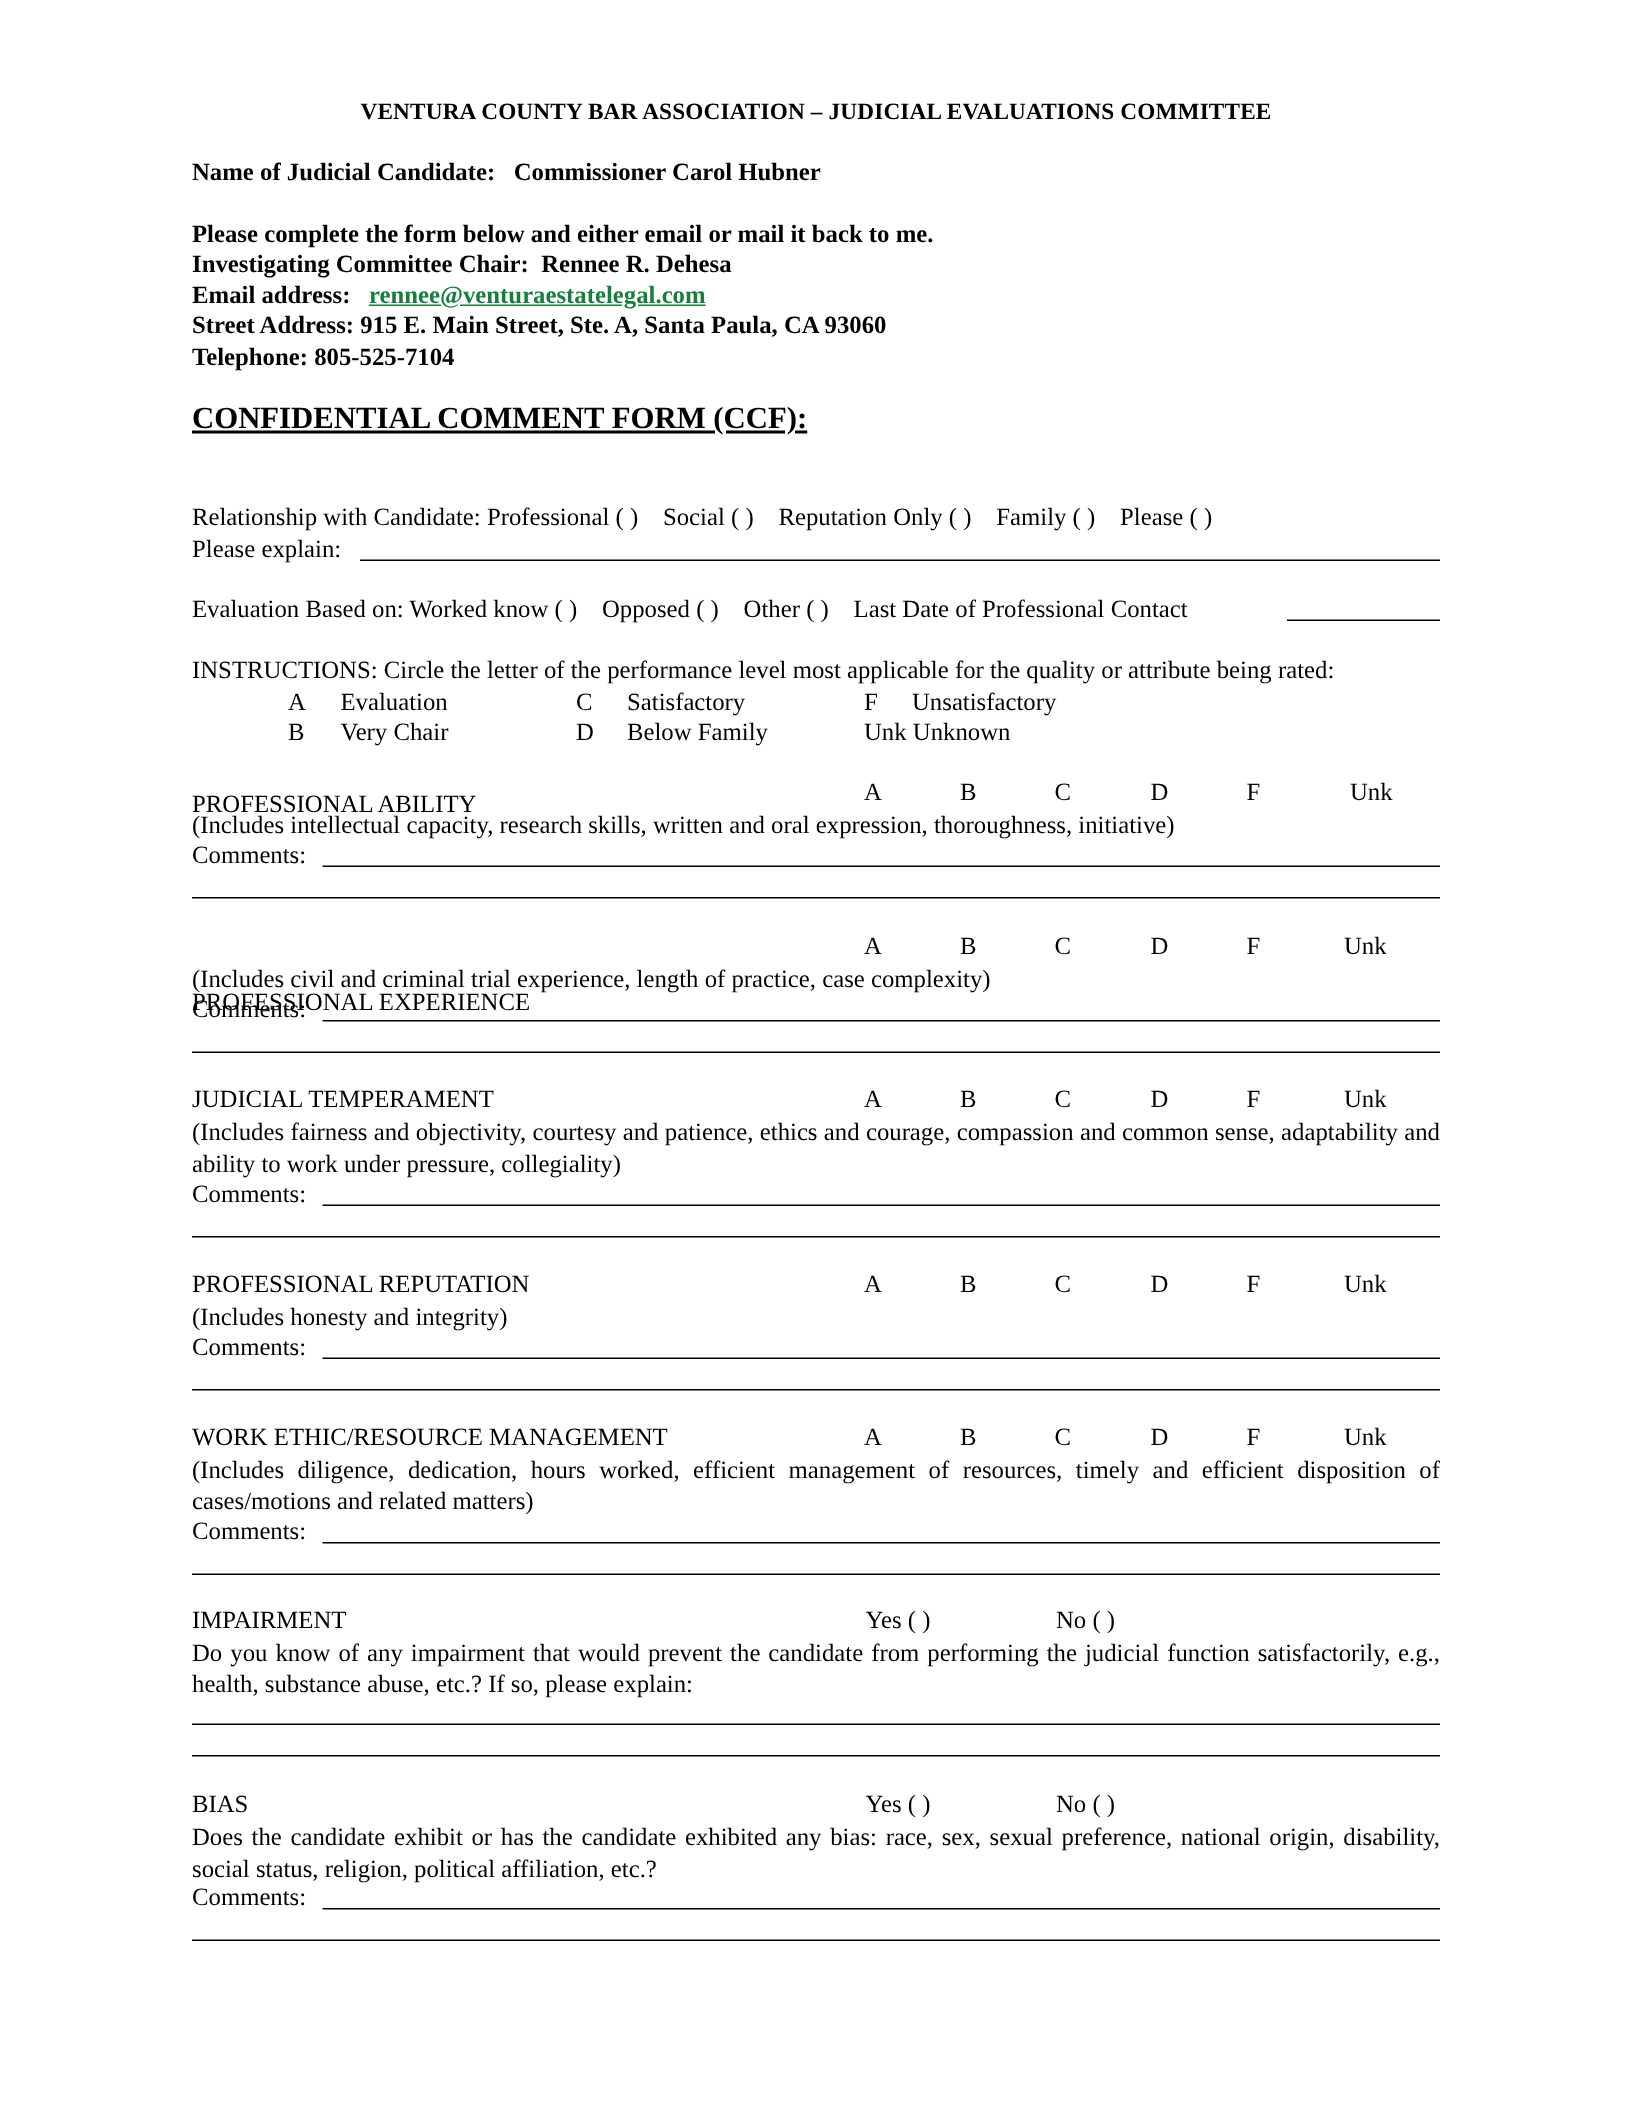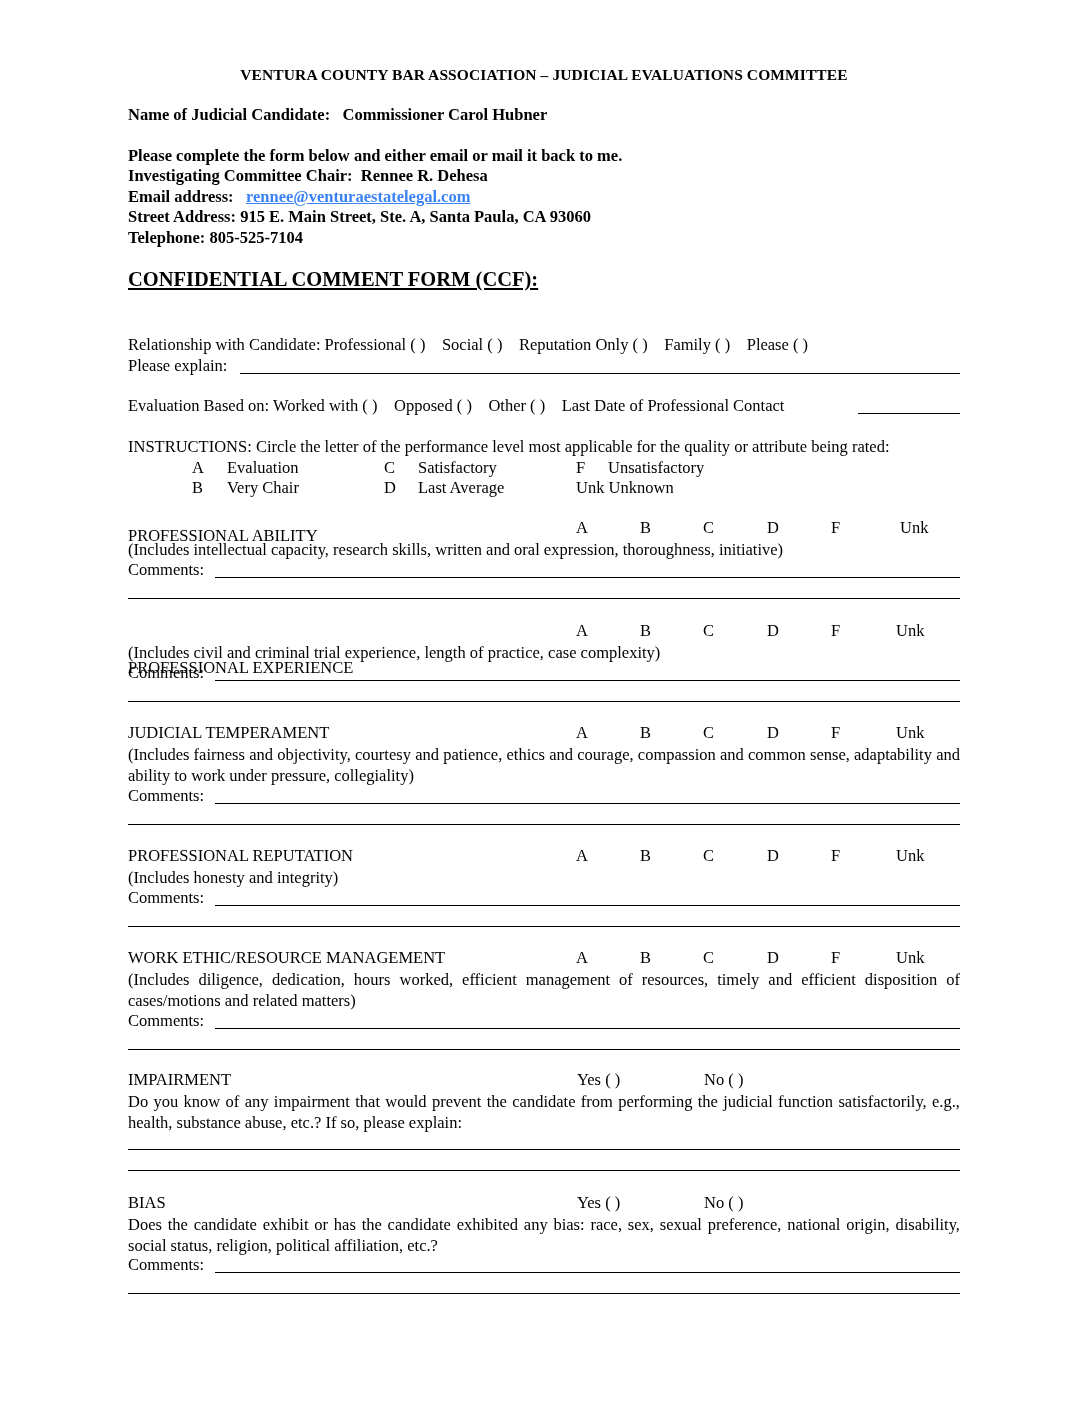--- a/index.html
+++ b/index.html
@@ -4,21 +4,21 @@
   <style>
     html, body { margin: 0; padding: 0; background: #ffffff; }
     body {
       width: 1088px; height: 1408px; position: relative; overflow: hidden;
       font-family: "Liberation Serif", "DejaVu Serif", serif; color: #000;
       font-size: 16.5px;
     }
     .abs { position: absolute; white-space: nowrap; line-height: 20px; }
     .bold { font-weight: bold; }
     .title-main { left: 0; width: 1088px; text-align: center; top: 65px; font-weight: bold; font-size: 15.5px; letter-spacing: 0.1px; }
-    .link { color: #3b82f6; text-decoration: underline; }
+    .link { color: #15803d; text-decoration: underline; }
     .ccf { left: 128px; top: 269px; font-size: 20.5px; font-weight: bold; text-decoration: underline; }
     .rule { position: absolute; height: 0; border-top: 1.4px solid #000; }
     .grade { position: absolute; line-height: 20px; }
     .desc-justify { left: 128px; width: 832px; white-space: normal; text-align: justify; text-align-last: left; line-height: 21px; }
   </style>
 </head>
 <body>
 
 <div class="abs title-main">VENTURA COUNTY BAR ASSOCIATION – JUDICIAL EVALUATIONS COMMITTEE</div>
 
@@ -48,36 +48,36 @@
   <span>Social ( )</span>&nbsp;&nbsp;&nbsp;
   <span>Reputation Only ( )</span>&nbsp;&nbsp;&nbsp;
   <span>Family ( )</span>&nbsp;&nbsp;&nbsp;
   <span>Please ( )</span>
 </div>
 <div class="abs" style="left:128px; top:356px;">Please explain:</div>
 <div class="rule" style="left:240px; width:720px; top:373px;"></div>
 
 <div class="abs" style="left:128px; top:396px;">
   <span>Evaluation Based on:</span>
-  <span>Worked with ( )</span>&nbsp;&nbsp;&nbsp;
+  <span>Worked know ( )</span>&nbsp;&nbsp;&nbsp;
   <span>Opposed ( )</span>&nbsp;&nbsp;&nbsp;
   <span>Other ( )</span>&nbsp;&nbsp;&nbsp;
   <span>Last Date of Professional Contact</span>
 </div>
 <div class="rule" style="left:858px; width:102px; top:413px;"></div>
 
 <div class="abs" style="left:128px; top:437px;">INSTRUCTIONS: Circle the letter of the performance level most applicable for the quality or attribute being rated:</div>
 <div class="abs" style="left:192px; top:458px;">A</div>
 <div class="abs" style="left:227px; top:458px;">Evaluation</div>
 <div class="abs" style="left:192px; top:478px;">B</div>
 <div class="abs" style="left:227px; top:478px;">Very Chair</div>
 <div class="abs" style="left:384px; top:458px;">C</div>
 <div class="abs" style="left:418px; top:458px;">Satisfactory</div>
 <div class="abs" style="left:384px; top:478px;">D</div>
-<div class="abs" style="left:418px; top:478px;">Last Average</div>
+<div class="abs" style="left:418px; top:478px;">Below Family</div>
 <div class="abs" style="left:576px; top:458px;">F</div>
 <div class="abs" style="left:608px; top:458px;">Unsatisfactory</div>
 <div class="abs" style="left:576px; top:478px;">
   <span>Unk</span> <span>Unknown</span>
 </div>
 
 <div id="sections">
     <div class="abs" style="left:128px; top:526px;text-align:center;">PROFESSIONAL ABILITY</div>
     <div class="grade" style="left:576px; top:518px;">A</div>
     <div class="grade" style="left:640px; top:518px;">B</div>

